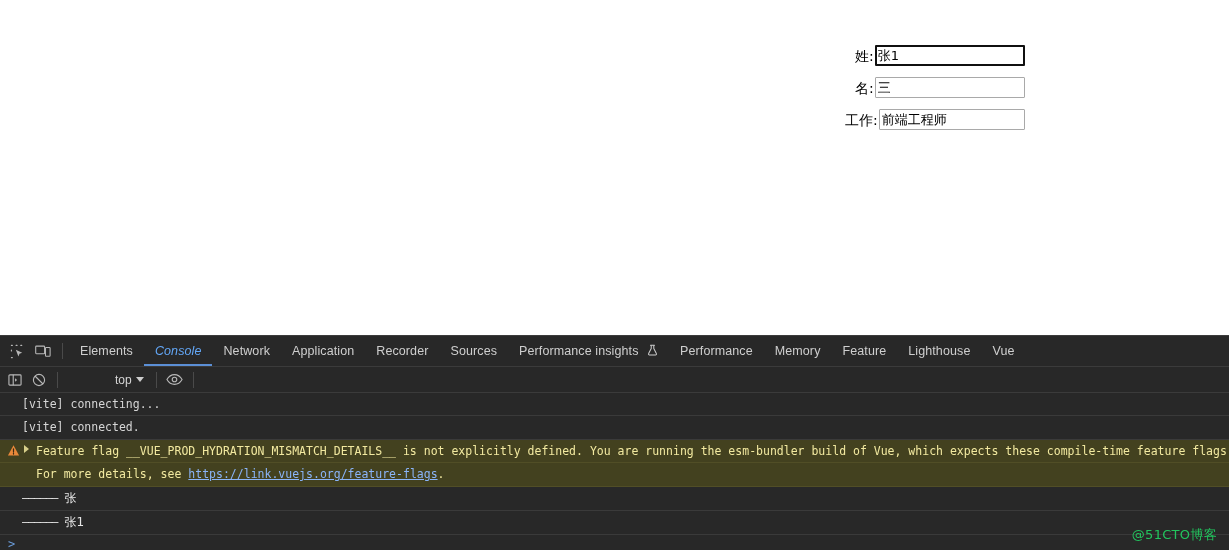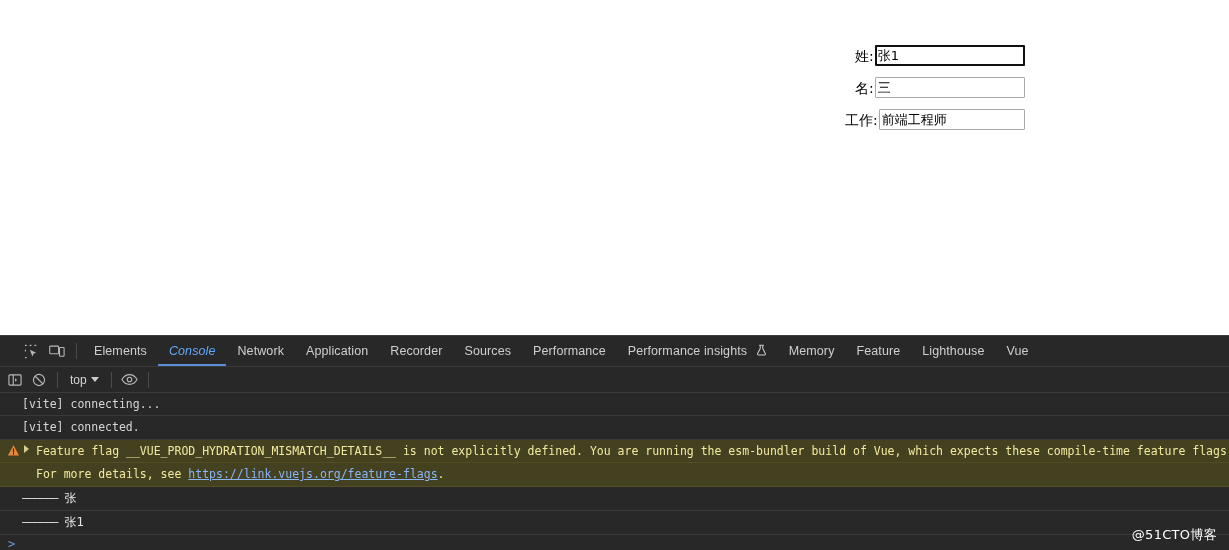--- a/index.html
+++ b/index.html
@@ -82,21 +82,21 @@
   }
 
   
   .dt-tabbar {
     height: 31px;
     display: flex;
     align-items: center;
     background: #282828;
     border-bottom: 1px solid #3b3b3b;
     flex: none;
-    padding-left: 18px;
+    padding-left: 4px;
   }
 
   .dt-iconbtn {
     width: 26px;
     height: 26px;
     display: flex;
     align-items: center;
     justify-content: center;
     color: #b8b8b8;
     flex: none;
@@ -155,20 +155,21 @@
   .dt-subbar .dt-iconbtn { width: 24px; height: 22px; }
 
   .ctx-select {
     display: flex;
     align-items: center;
     gap: 4px;
     font-size: 12px;
     color: #d4d4d4;
     padding: 0 6px;
     height: 20px;
+    margin-left: 45px;
   }
 
   .caret-down {
     width: 0; height: 0;
     border-left: 4px solid transparent;
     border-right: 4px solid transparent;
     border-top: 5px solid #cdcdcd;
   }
 
   .filter-box {
@@ -271,21 +272,21 @@
     line-height: 1;
   }
 
   
   .watermark {
     position: absolute;
     right: 12px;
     bottom: 6px;
     font-family: "DejaVu Sans", "Liberation Sans", sans-serif;
     font-size: 13px;
-    color: #ffffff;
+    color: #22c55e;
     letter-spacing: 0.3px;
     pointer-events: none;
   }
 </style>
 </head>
 <body>
 
 <div class="page-region">
 
   <div class="form-block">
@@ -338,32 +339,32 @@
       <span>Network</span>
     </div>
     <div class="dt-tab">
       <span>Application</span>
     </div>
     <div class="dt-tab">
       <span>Recorder</span>
     </div>
     <div class="dt-tab">
       <span>Sources</span>
-    </div>
-    <div class="dt-tab">
-      <span>Performance</span>
     </div>
     <div class="dt-tab">
       <span>Performance insights</span>
       <span class="flask">
         <svg width="11" height="12" viewBox="0 0 12 13" fill="none">
           <path d="M4.6 1.2v3.6L1.8 10.4a1 1 0 0 0 .9 1.5h6.6a1 1 0 0 0 .9-1.5L7.4 4.8V1.2" stroke="#cfcfcf" stroke-width="1.1" stroke-linejoin="round"></path>
           <path d="M3.8 1.2h4.4" stroke="#cfcfcf" stroke-width="1.1" stroke-linecap="round"></path>
         </svg>
       </span>
+    </div>
+    <div class="dt-tab">
+      <span>Performance</span>
     </div>
     <div class="dt-tab">
       <span>Memory</span>
     </div>
     <div class="dt-tab">
       <span>Feature</span>
     </div>
     <div class="dt-tab">
       <span>Lighthouse</span>
     </div>

